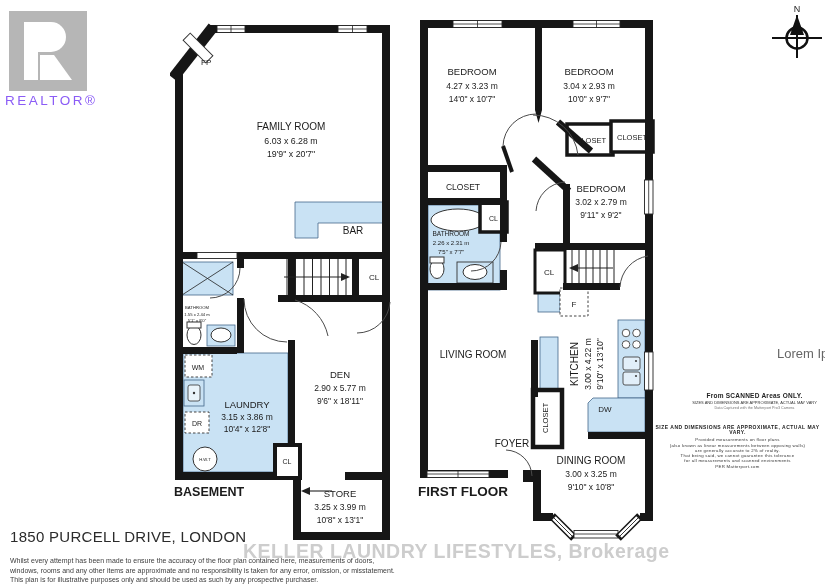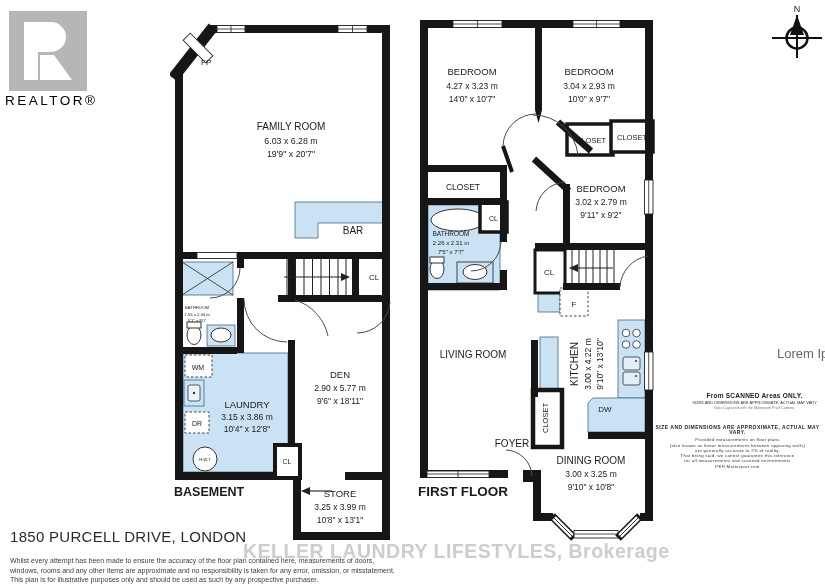--- a/index.html
+++ b/index.html
@@ -1,20 +1,20 @@
 <!DOCTYPE html>
 <html><head>
 <meta charset="utf-8">
 <style>
   html,body{margin:0;padding:0;}
   body{font-family:"Liberation Sans",sans-serif;}
   #page{position:relative;width:825px;height:584px;background:#ffffff;overflow:hidden;}
   .abs{position:absolute;}
   
-  .realtor-text{left:5px;top:93px;font-size:13.5px;letter-spacing:2.5px;color:#000000;}
+  .realtor-text{left:5px;top:93px;font-size:13.5px;letter-spacing:2.5px;color:#8b5cf6;}
   
   .compass{left:766px;top:2px;}
   
   .lorem{left:777px;top:346px;font-size:13px;color:#666;white-space:nowrap;}
   .scanned-block{left:672px;top:392px;width:330px;text-align:center;transform:scale(.5);transform-origin:top left;color:#222;}
   .scanned-title{font-size:13px;font-weight:bold;letter-spacing:.5px;}
   .scanned-l1{font-size:8px;margin-top:2px;color:#333;}
   .scanned-l2{font-size:7.5px;color:#777;}
   .size-block{left:650px;top:424px;width:350px;text-align:center;transform:scale(.5);transform-origin:top left;color:#222;}
   .size-title{font-size:10px;font-weight:bold;letter-spacing:1px;margin-bottom:4px;}

